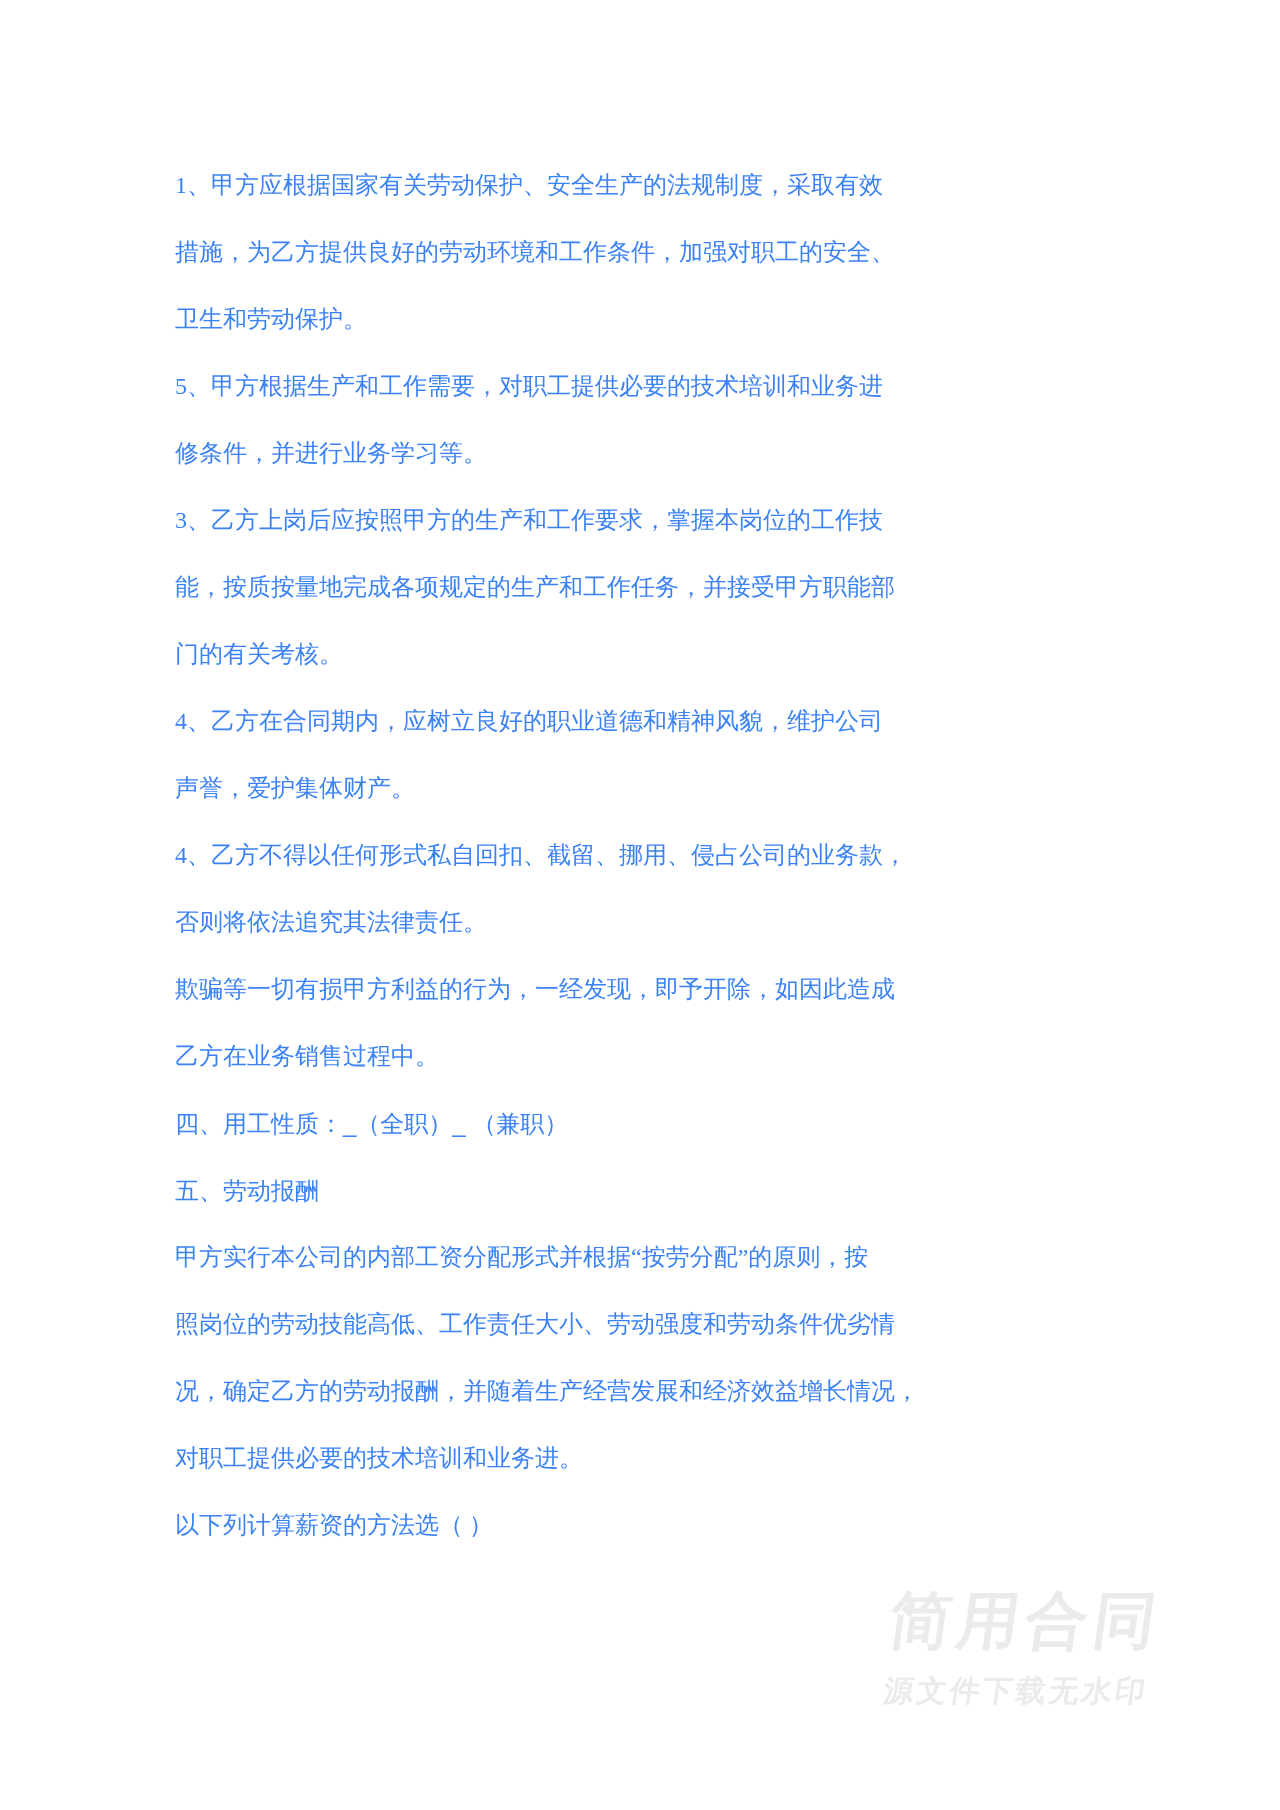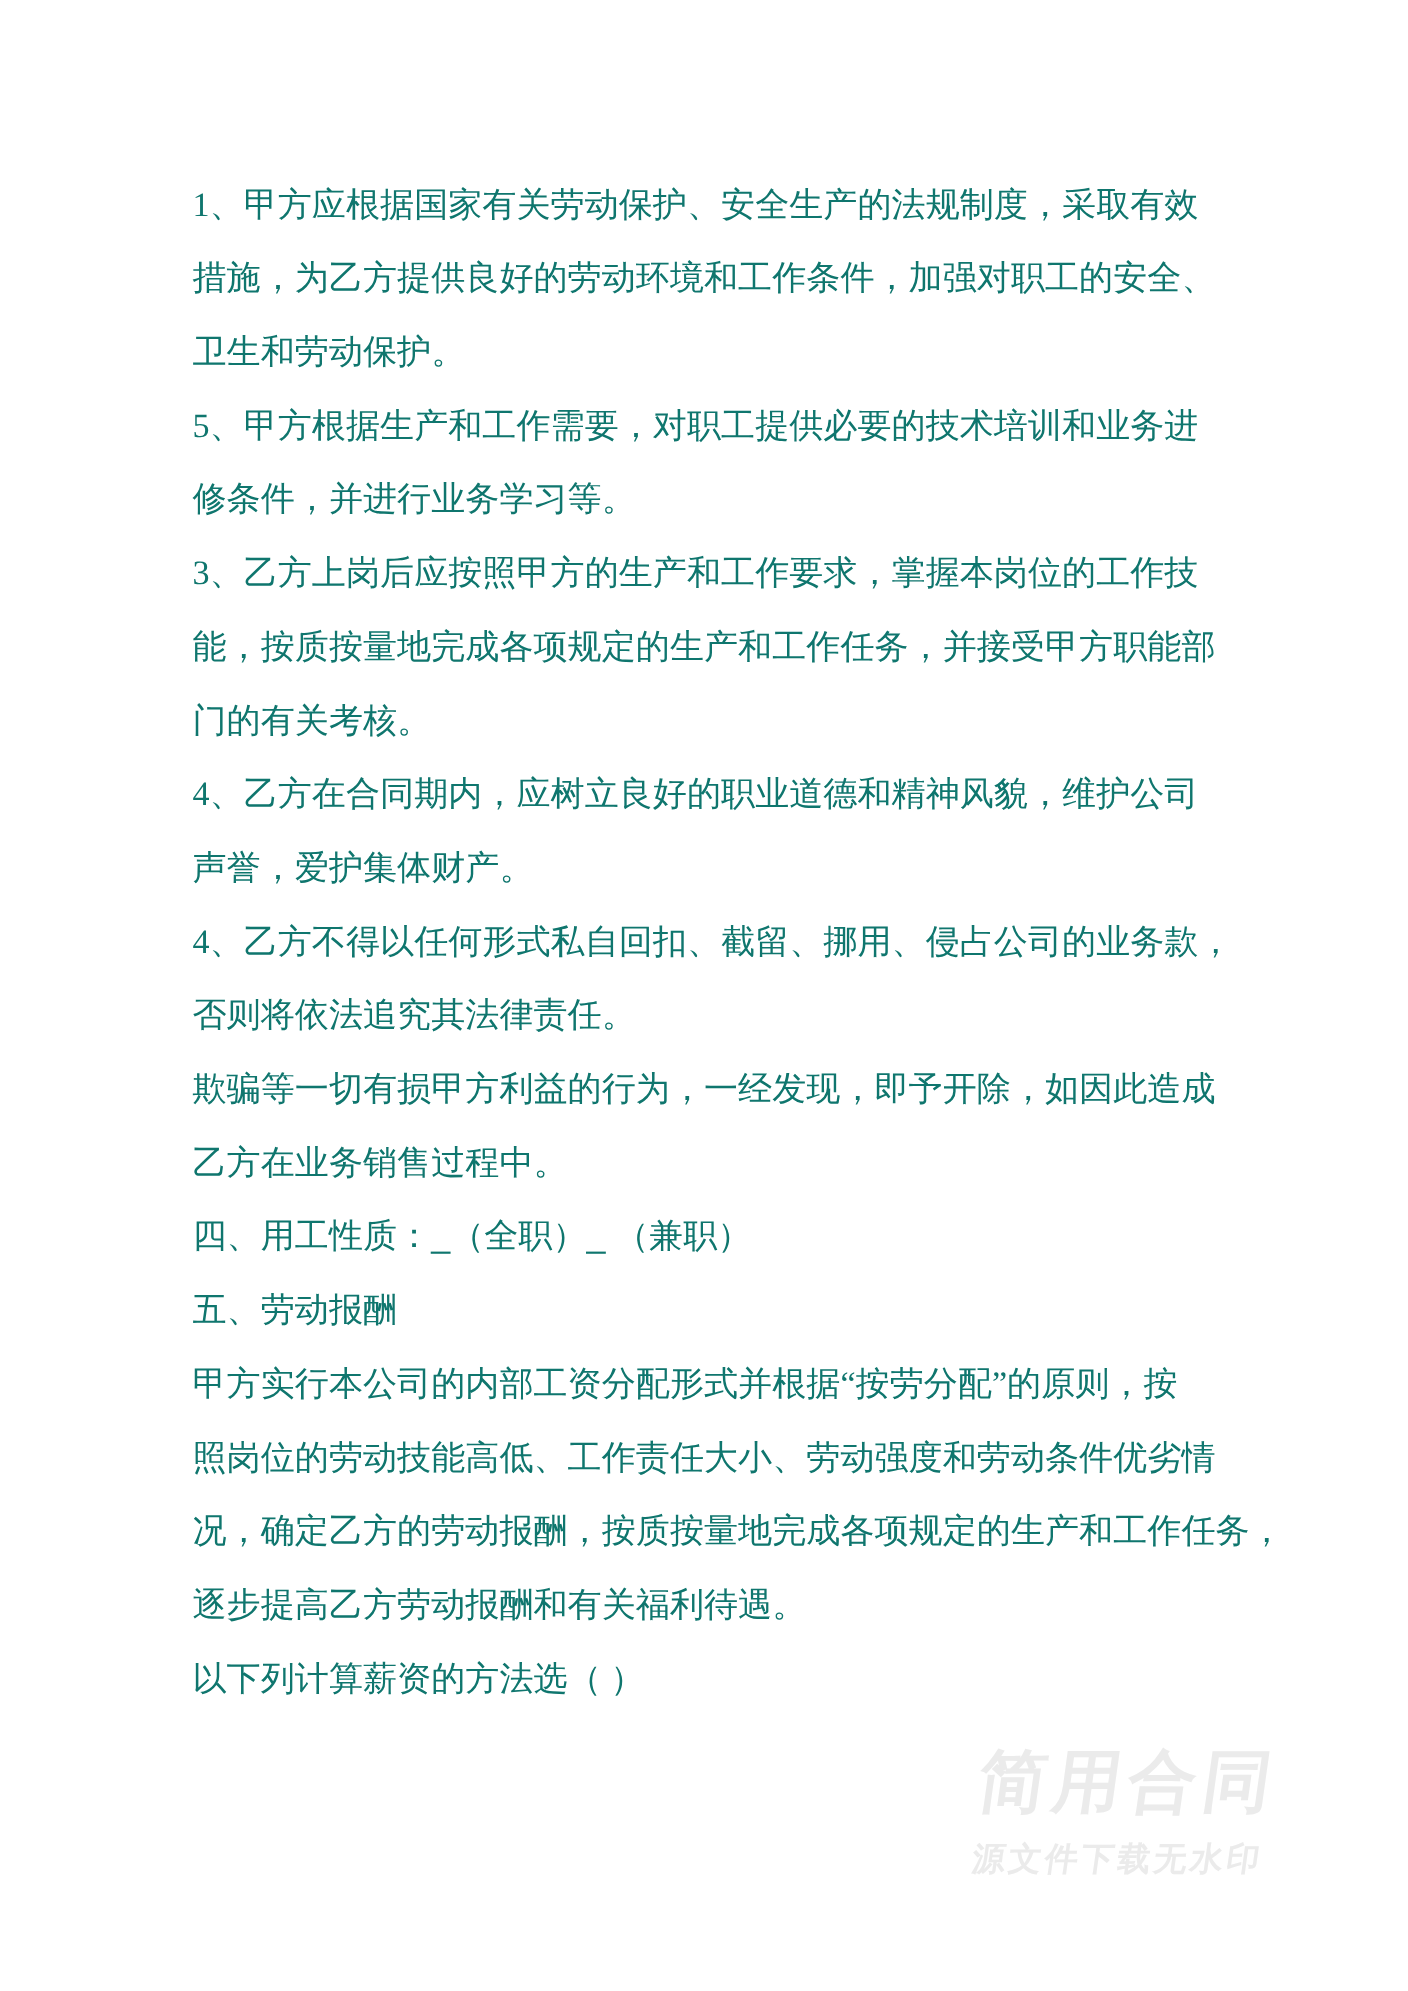--- a/index.html
+++ b/index.html
@@ -15,24 +15,24 @@
     overflow: hidden;
   }
   .content {
     position: absolute;
     left: 175px;
     top: 152px;
     width: 960px;
   }
   .line {
     font-family: "Liberation Serif", serif;
-    font-size: 31px;
+    font-size: 24px;
     height: 67px;
     line-height: 67px;
-    color: #0f766e;
+    color: #3b82f6;
     white-space: nowrap;
     letter-spacing: 0px;
   }
   .line.bold {
     font-family: "Liberation Sans", sans-serif;
     font-weight: 400;
   }
   .watermark {
     position: absolute;
     left: 872px;
@@ -73,21 +73,21 @@
       <div class="line">4、乙方在合同期内，应树立良好的职业道德和精神风貌，维护公司</div>
       <div class="line">声誉，爱护集体财产。</div>
       <div class="line">4、乙方不得以任何形式私自回扣、截留、挪用、侵占公司的业务款，</div>
       <div class="line">否则将依法追究其法律责任。</div>
       <div class="line">欺骗等一切有损甲方利益的行为，一经发现，即予开除，如因此造成</div>
       <div class="line">乙方在业务销售过程中。</div>
       <div class="line bold">四、用工性质：_（全职）_ （兼职）</div>
       <div class="line bold">五、劳动报酬</div>
       <div class="line">甲方实行本公司的内部工资分配形式并根据“按劳分配”的原则，按</div>
       <div class="line">照岗位的劳动技能高低、工作责任大小、劳动强度和劳动条件优劣情</div>
-      <div class="line">况，确定乙方的劳动报酬，按质按量地完成各项规定的生产和工作任务，</div>
-      <div class="line">逐步提高乙方劳动报酬和有关福利待遇。</div>
+      <div class="line">况，确定乙方的劳动报酬，并随着生产经营发展和经济效益增长情况，</div>
+      <div class="line">对职工提供必要的技术培训和业务进。</div>
       <div class="line">以下列计算薪资的方法选（  ）</div>
     </div>
   <div class="watermark" style="color: rgb(235, 235, 235);">
     <div class="wm-brand">简用合同</div>
     <div class="wm-sub">源文件下载无水印</div>
   </div>
 </div>
 
 </body></html>

